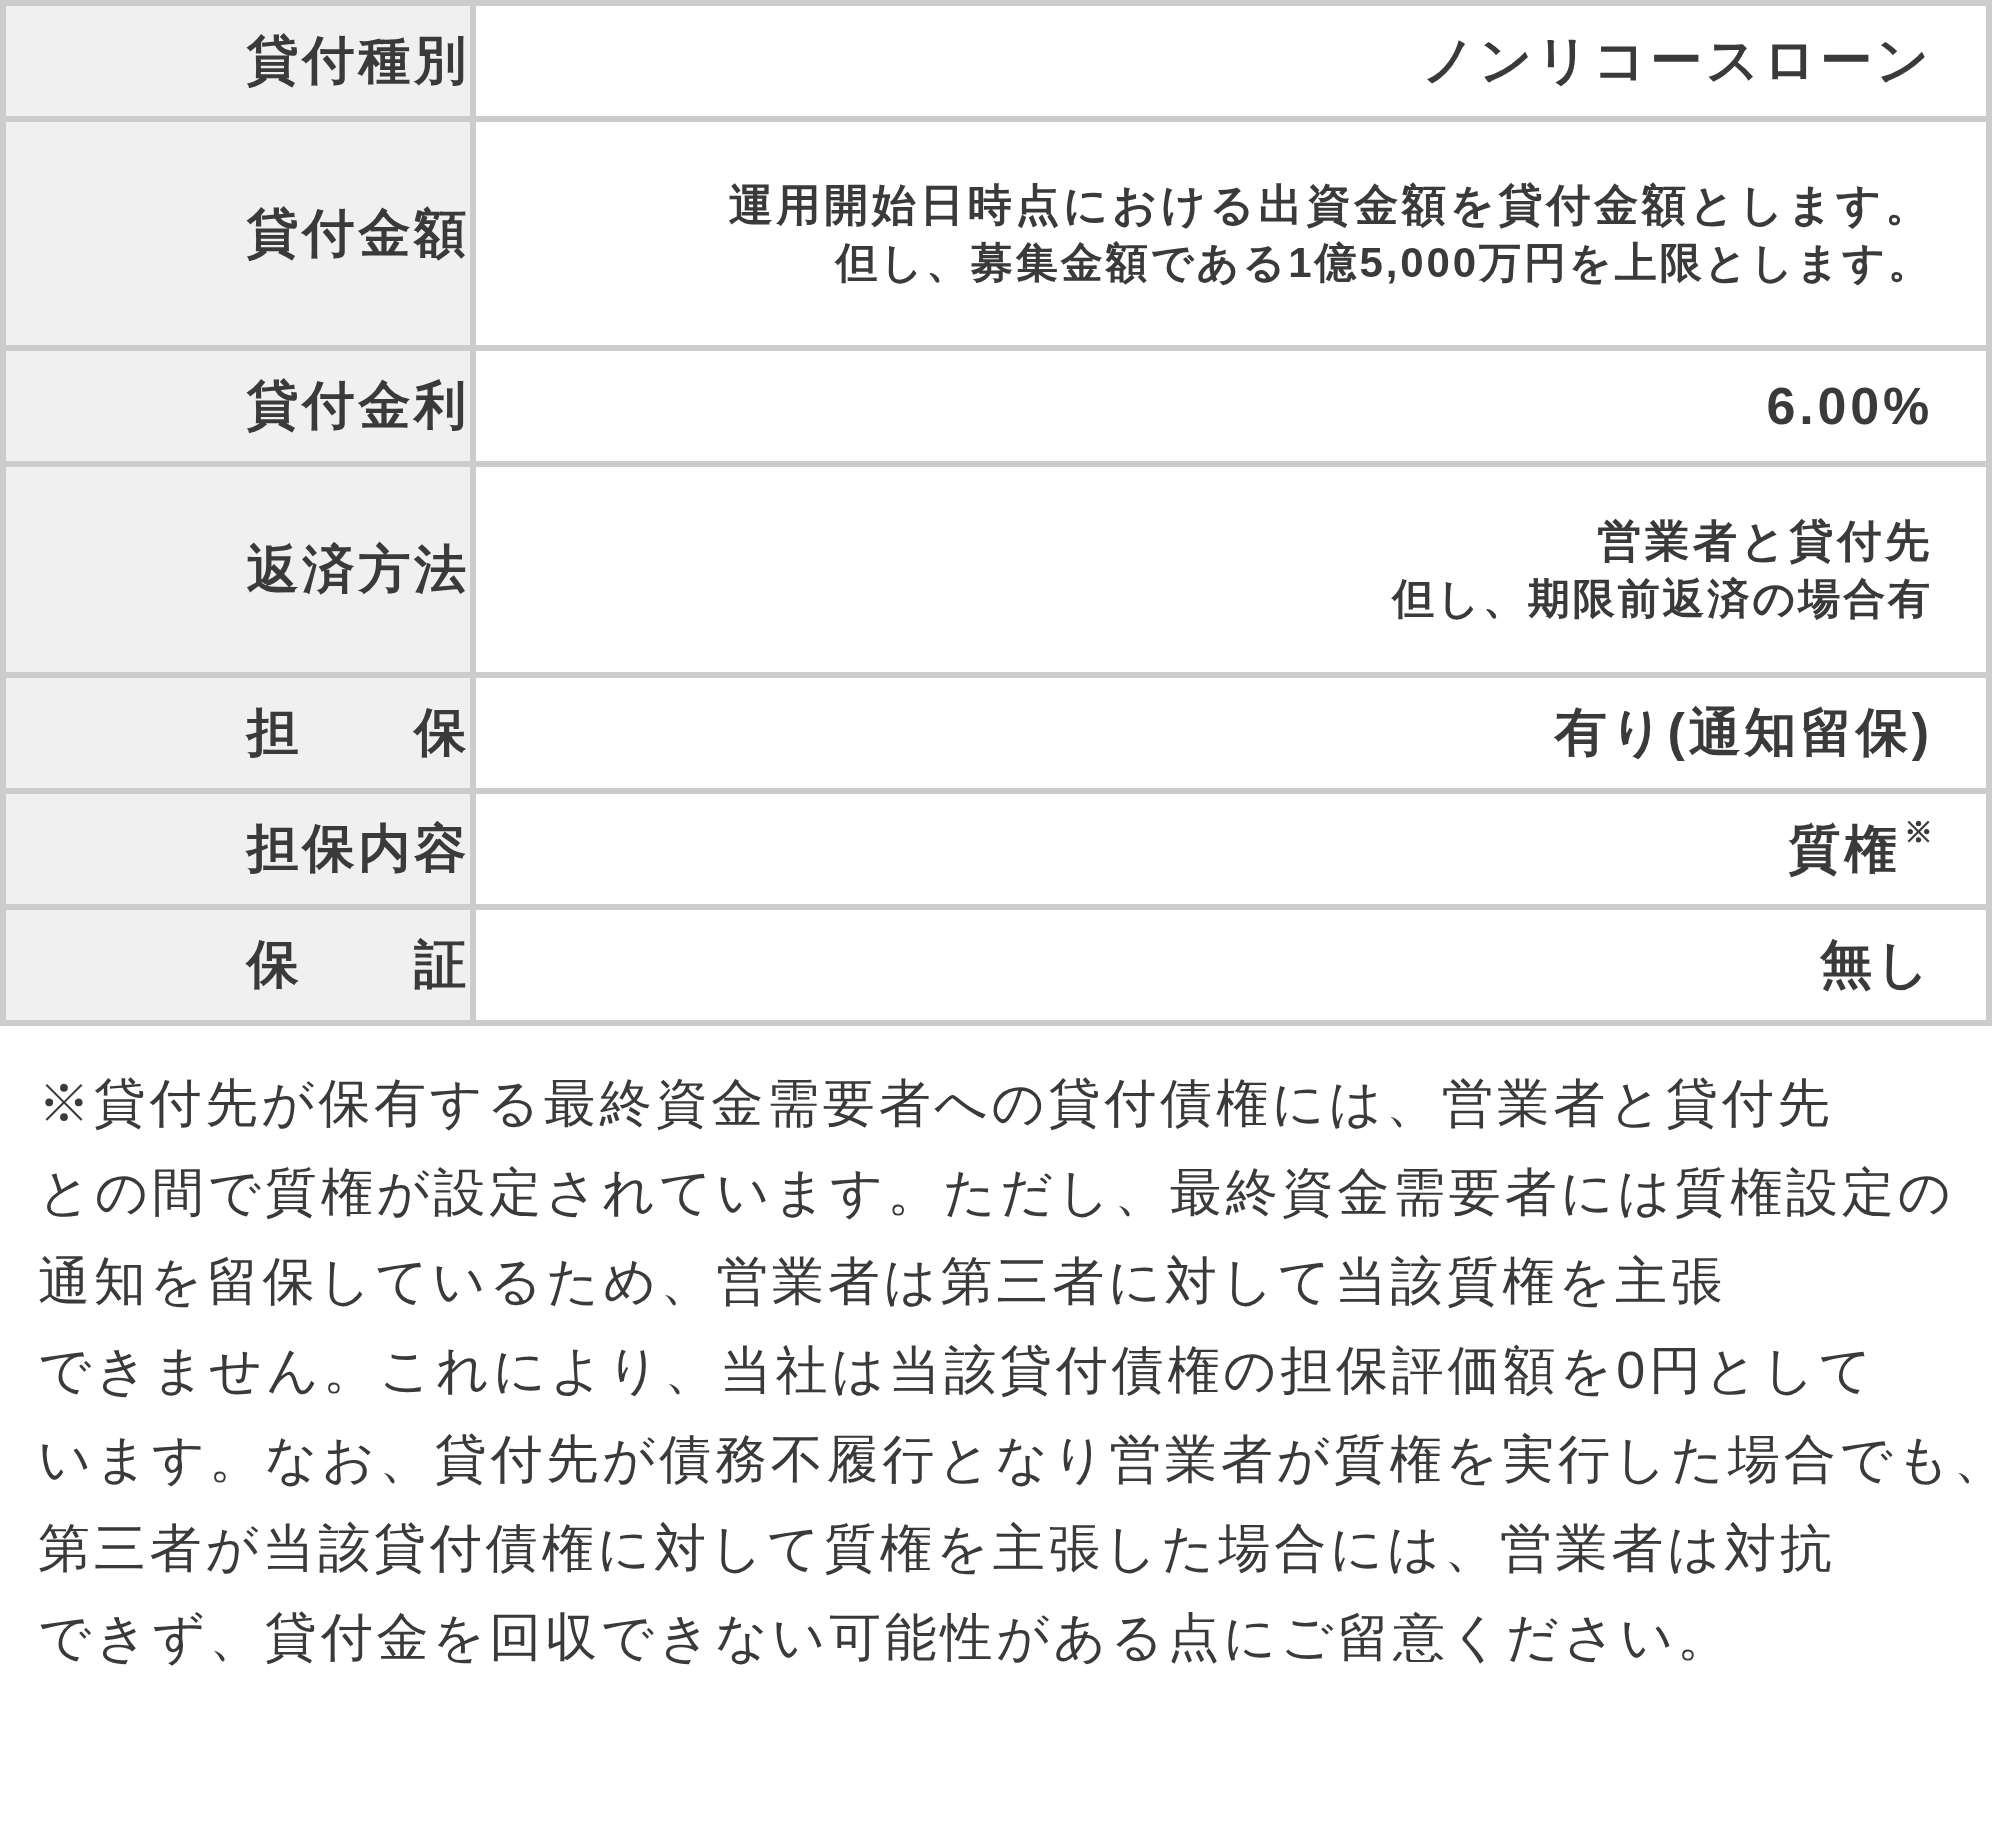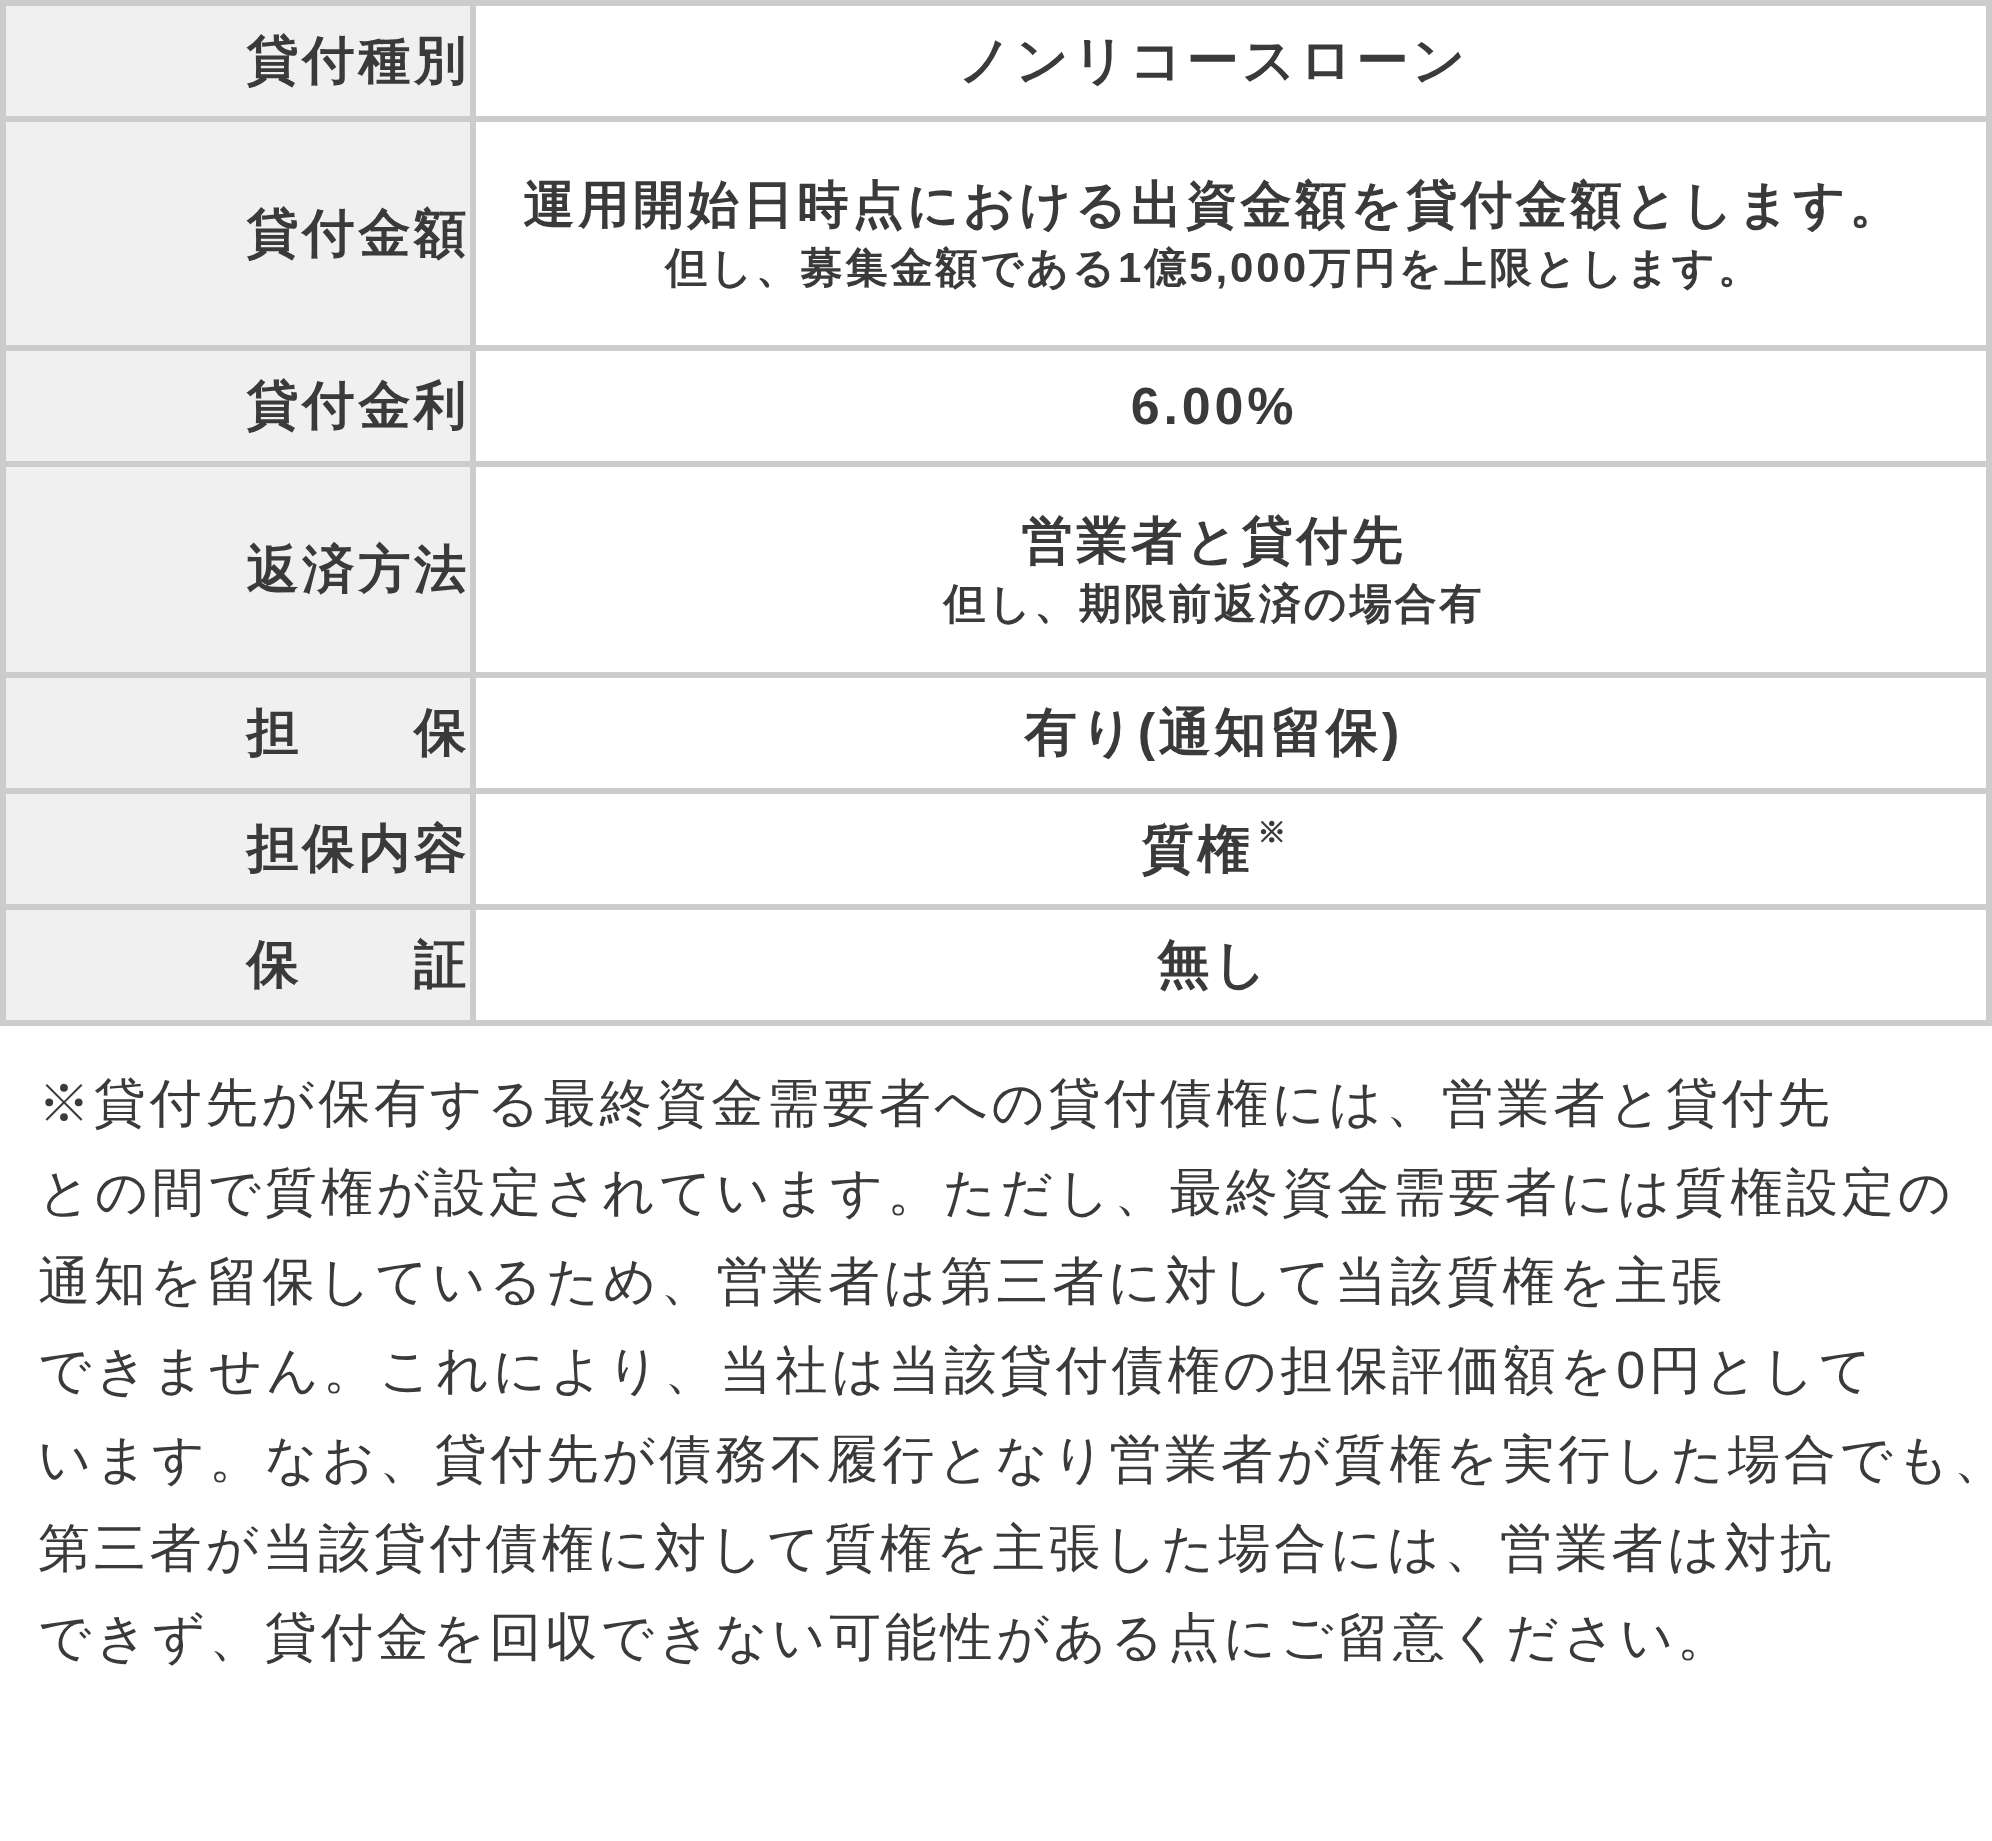--- a/index.html
+++ b/index.html
@@ -29,31 +29,31 @@
     background: #f0f0f0;
     width: 470px;
     text-align: right;
     font-size: 52px;
     letter-spacing: 3.8px;
     font-weight: 700;
     padding: 0;
   }
   table.loan-table td {
     background: #ffffff;
-    text-align: center;
+    text-align: right;
     padding: 19px 53px 19px 19px;
     font-size: 52px;
     letter-spacing: 3.8px;
     font-weight: 700;
   }
   tr.row-single { height: 116px; }
   tr.row-xl     { height: 229px; }
   tr.row-l      { height: 211px; }
   .value-main {
-    font-size: 51px;
+    font-size: 44px;
     letter-spacing: 3.8px;
     white-space: nowrap;
   }
   .value-sub {
     font-size: 42px;
     letter-spacing: 2.9px;
     white-space: nowrap;
   }
   sup.ref-mark {
     font-size: 29px;

